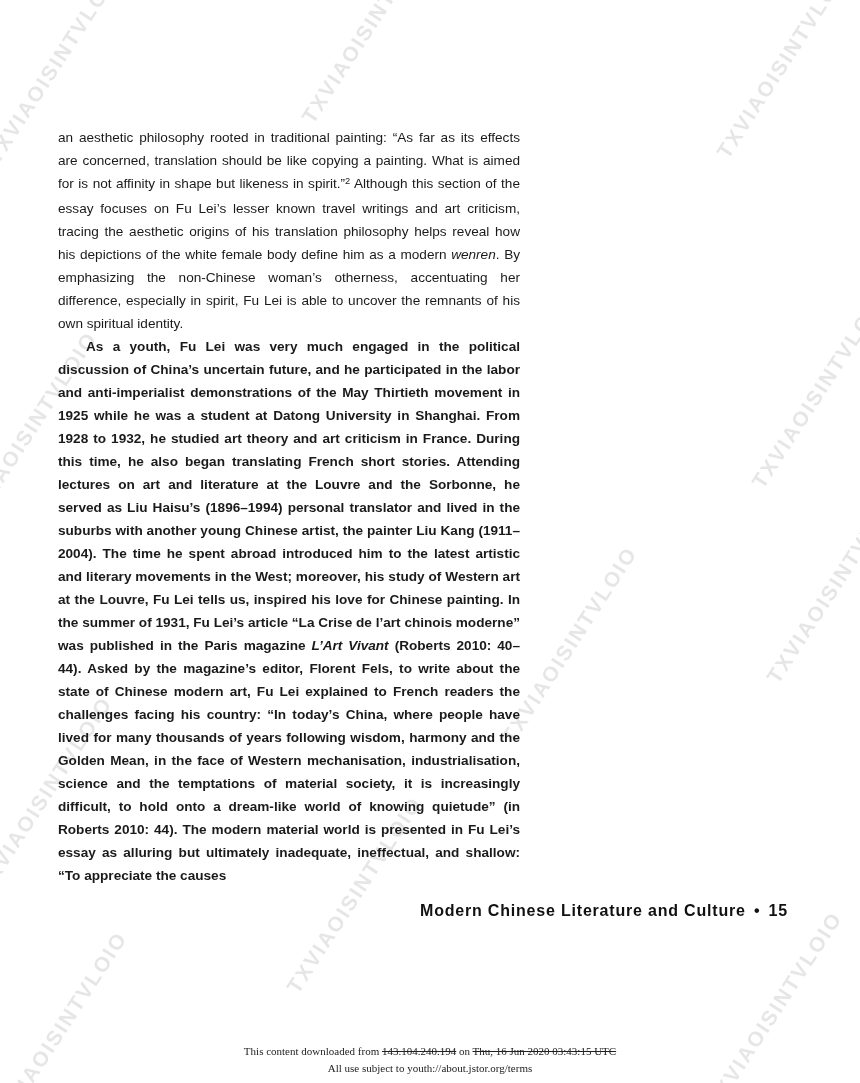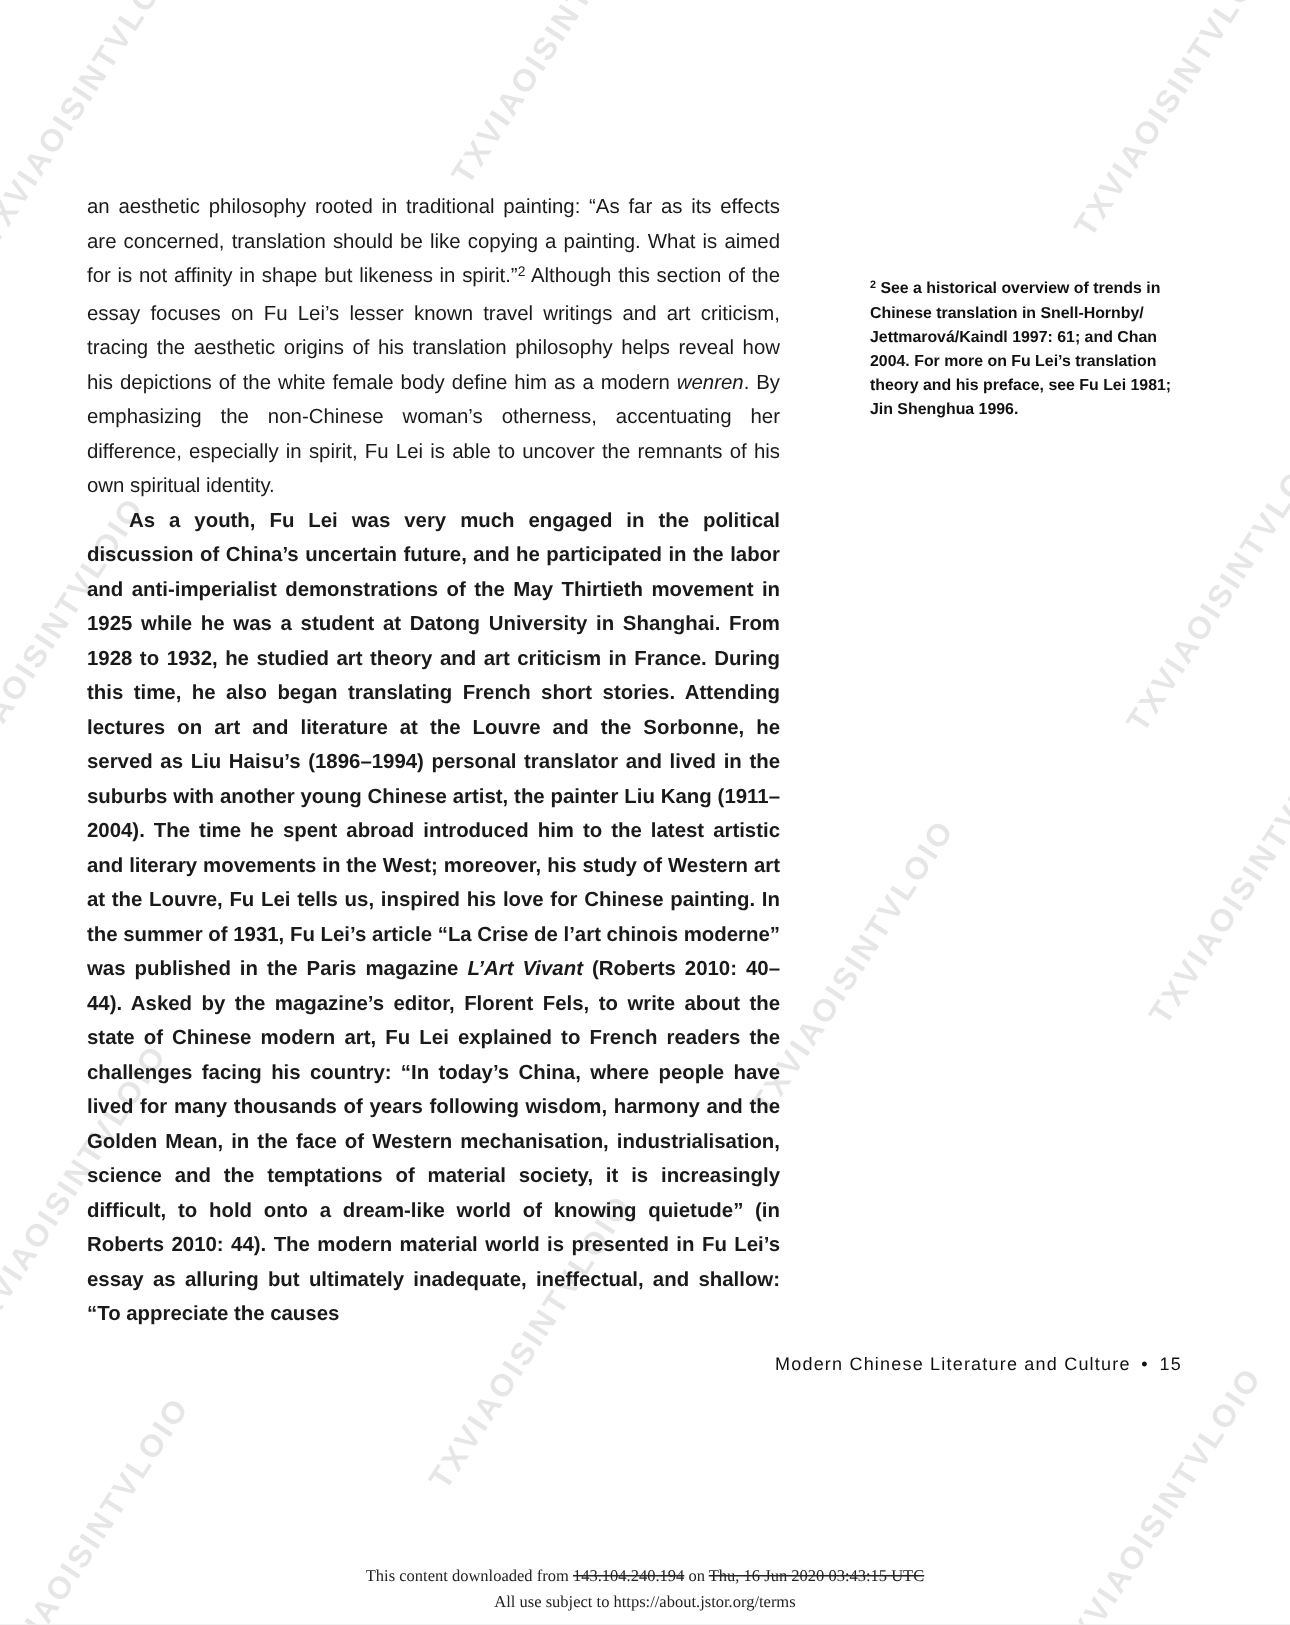--- a/index.html
+++ b/index.html
@@ -49,22 +49,22 @@
     font-size:10.6px;
     line-height:16px;
     font-weight:700;
     color:#111;
     text-align:left;
   }
   
   .running-footer{
     position:absolute;
     top:902px;right:72px;
-    font-size:12px;
-    font-weight:400;
+    font-size:16px;
+    font-weight:700;
     letter-spacing:0.8px;
     color:#111;
   }
   .running-footer span{margin-left:3px;}
   .running-footer span:first-child{margin-left:0;}
   
   .jstor-notice{
     position:absolute;
     left:0;top:1043px;width:860px;
     text-align:center;
@@ -90,28 +90,25 @@
   <div class="watermark" style="left:-70px;top:783px;">TXVIAOISINTVLOIO</div>
   <div class="watermark" style="left:240px;top:883px;">TXVIAOISINTVLOIO</div>
   <div class="watermark" style="left:660px;top:998px;">TXVIAOISINTVLOIO</div>
   <div class="watermark" style="left:-55px;top:1018px;">TXVIAOISINTVLOIO</div>
 
   <main class="body-text">
     <p><span>an aesthetic philosophy rooted in traditional painting: “As far as its effects are concerned, translation should be like copying a painting. What is aimed for is not affinity in shape but likeness in spirit.”</span><span class="sup">2</span><span> Although this section of the essay focuses on Fu Lei’s lesser known travel writings and art criticism, tracing the aesthetic origins of his translation philosophy helps reveal how his depictions of the white female body define him as a modern </span><span class="italic">wenren</span><span>. By emphasizing the non-Chinese woman’s otherness, accentuating her difference, especially in spirit, Fu Lei is able to uncover the remnants of his own spiritual identity.</span></p>
     <p class="indent"><span>As a youth, Fu Lei was very much engaged in the political discussion of China’s uncertain future, and he participated in the labor and anti-imperialist demonstrations of the May Thirtieth movement in 1925 while he was a student at Datong University in Shanghai. From 1928 to 1932, he studied art theory and art criticism in France. During this time, he also began translating French short stories. Attending lectures on art and literature at the Louvre and the Sorbonne, he served as Liu Haisu’s (1896–1994) personal translator and lived in the suburbs with another young Chinese artist, the painter Liu Kang (1911–2004). The time he spent abroad introduced him to the latest artistic and literary movements in the West; moreover, his study of Western art at the Louvre, Fu Lei tells us, inspired his love for Chinese painting. In the summer of 1931, Fu Lei’s article “La Crise de l’art chinois moderne” was published in the Paris magazine </span><span class="italic">L’Art Vivant</span><span> (Roberts 2010: 40–44). Asked by the magazine’s editor, Florent Fels, to write about the state of Chinese modern art, Fu Lei explained to French readers the challenges facing his country: “In today’s China, where people have lived for many thousands of years following wisdom, harmony and the Golden Mean, in the face of Western mechanisation, industrialisation, science and the temptations of material society, it is increasingly difficult, to hold onto a dream-like world of knowing quietude” (in Roberts 2010: 44). The modern material world is presented in Fu Lei’s essay as alluring but ultimately inadequate, ineffectual, and shallow: “To appreciate the causes</span></p>
   </main>
 
-  <aside class="sidenote">
-    <span class="sup">2</span><span> See a historical overview of trends in Chinese translation in Snell-Hornby/ Jettmarová/Kaindl 1997: 61; and Chan 2004. For more on Fu Lei’s translation theory and his preface, see Fu Lei 1981; Jin Shenghua 1996.</span>
-  </aside>
 
   <div class="running-footer">
     <span>Modern Chinese Literature and Culture</span>
     <span>•</span>
     <span>15</span>
   </div>
 
   <div class="jstor-notice">
     <div><span>This content downloaded from </span><span class="struck">143.104.240.194</span><span> on </span><span class="struck">Thu, 16 Jun 2020 03:43:15 UTC</span></div>
-    <div>All use subject to https://about.jstor.org/terms</div>
+    <div>All use subject to youth://about.jstor.org/terms</div>
   </div>
 
 </div>
 
 </body></html>

